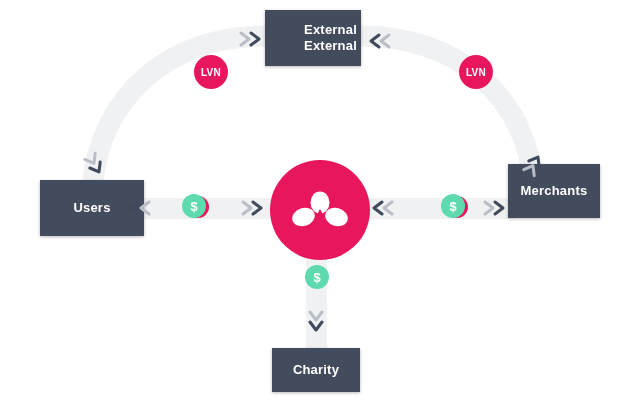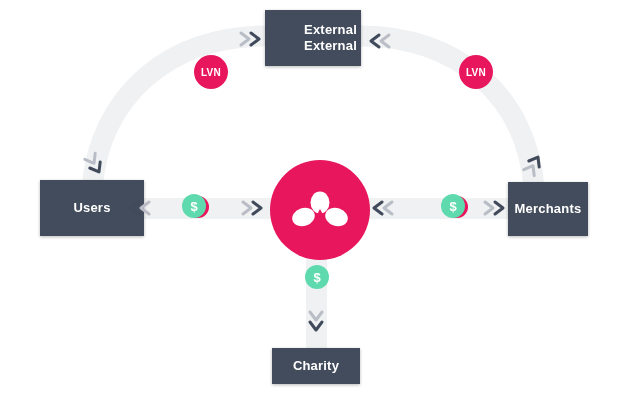--- a/index.html
+++ b/index.html
@@ -29,22 +29,22 @@
     line-height:1.25;
     letter-spacing:.2px;
     box-shadow:0 1px 3px rgba(0,0,0,.28);
     box-sizing:border-box;
     z-index:6;
   }
   .node span{display:block;}
 
   #node-users{left:40px;top:180px;width:104px;height:56px;}
   #node-exchanges{left:265px;top:10px;width:96px;height:56px;padding-left:35px;}
-  #node-merchants{left:508px;top:182px;width:80px;height:54px;}
-  #node-charity{left:272px;top:348px;width:88px;height:36px;}
+  #node-merchants{left:508px;top:164px;width:92px;height:54px;}
+  #node-charity{left:272px;top:348px;width:88px;height:44px;}
 
   
   #center-logo{
     position:absolute;
     left:270px;top:160px;
     width:100px;height:100px;
     border-radius:50%;
     background:#e8175d;
     z-index:7;
     display:flex;align-items:center;justify-content:center;

